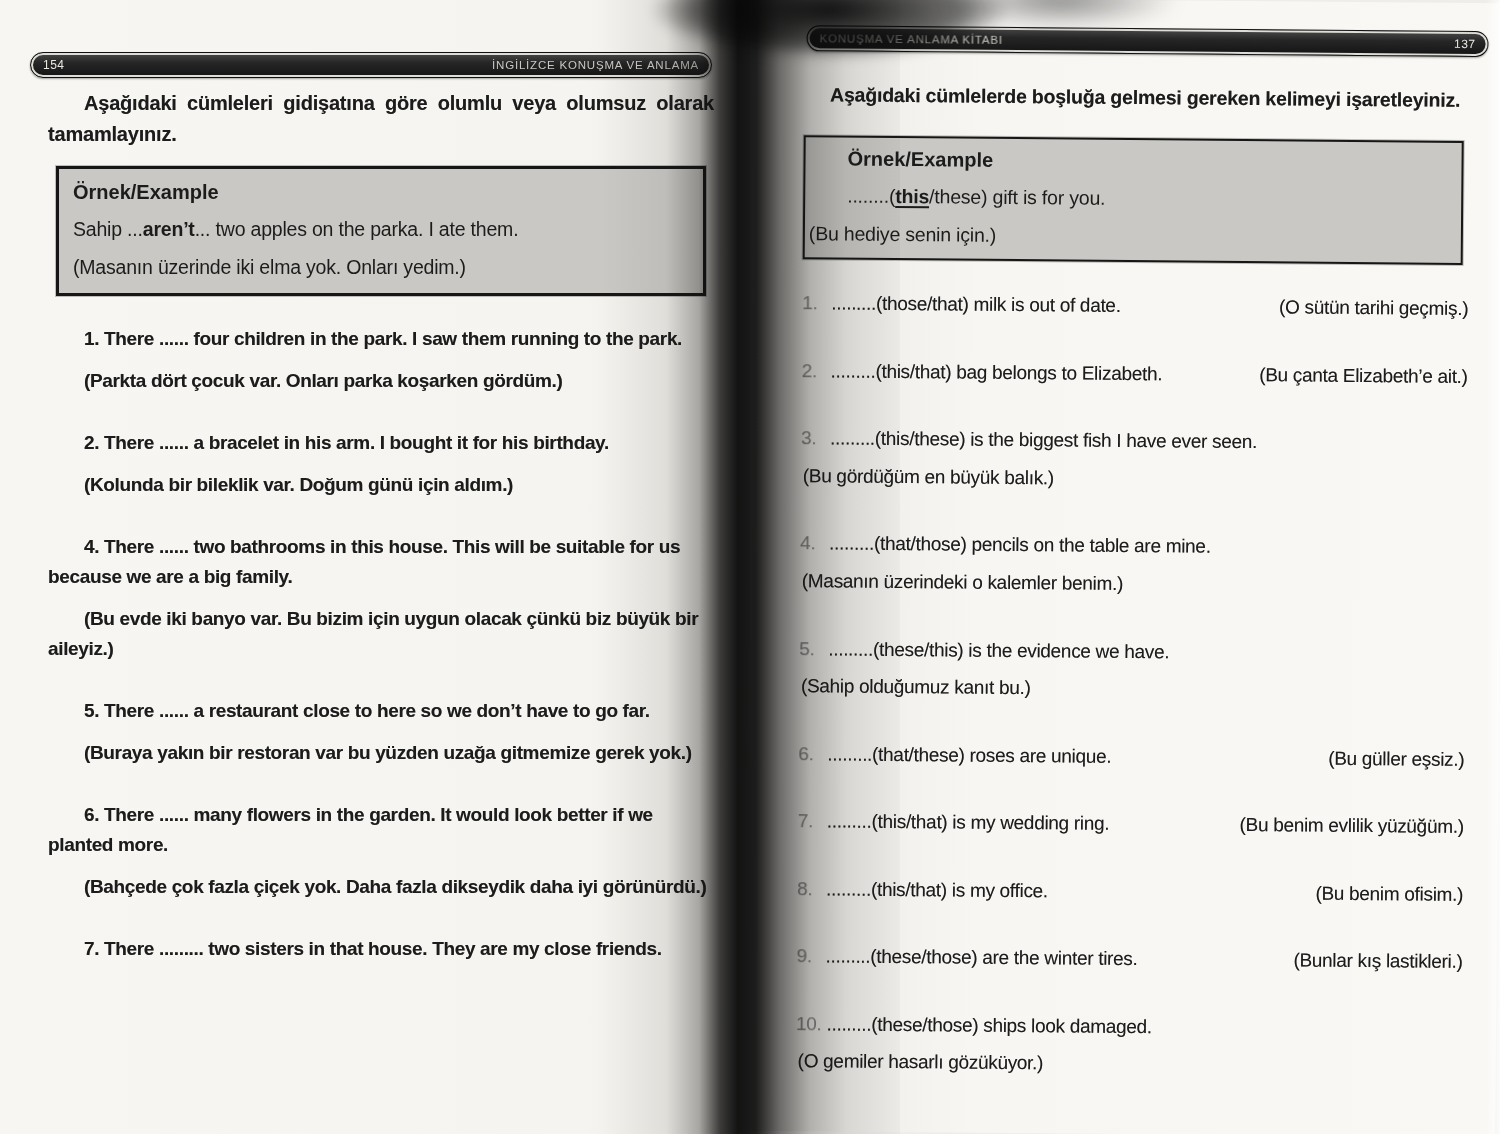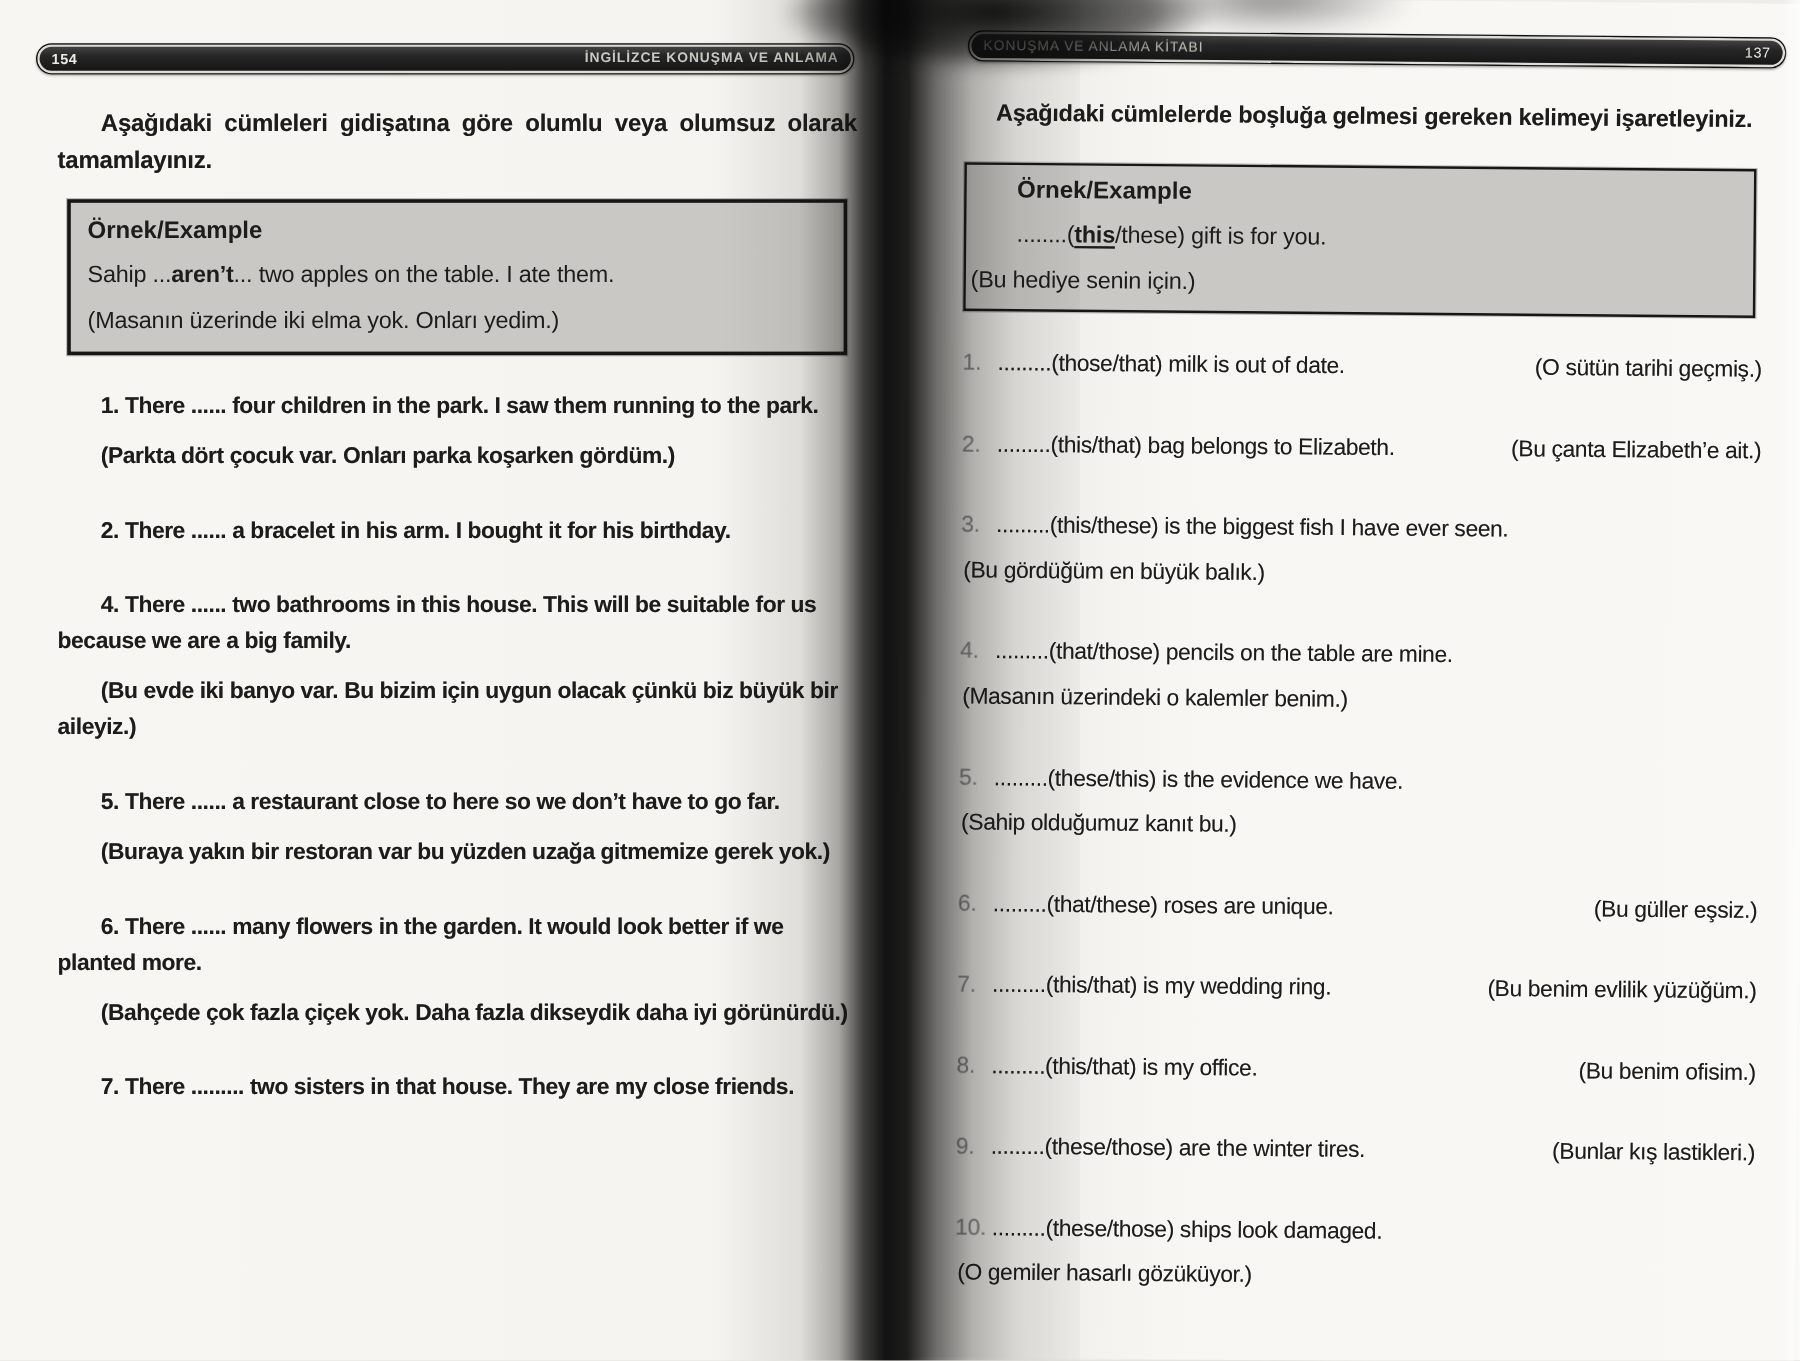--- a/index.html
+++ b/index.html
@@ -20,21 +20,21 @@
   }
   
   .header-bar {
     position:absolute; height:26px; border-radius:14px;
     background:linear-gradient(180deg,#4a4a4a 0%, #262626 40%, #141414 100%);
     border:1px solid #101010;
     box-shadow: inset 0 0 0 2px #dddcd6, 0 1px 2px rgba(0,0,0,.35);
     display:flex; align-items:center; justify-content:space-between;
     padding:0 12px; box-sizing:border-box;
   }
-  .bar-left  { left:30px;  top:36px; width:682px;font-weight:bold; }
+  .bar-left  { left:30px;  top:52px; width:682px; }
   .bar-right { left:50px;  top:28px; width:682px; }
   .page-num   { color:#e9e8e3; font-size:12px; letter-spacing:.5px; }
   .bar-title  { color:#c9c8c2; font-size:11.5px; letter-spacing:.8px; text-transform:uppercase; }
   .bar-right .bar-title { filter:blur(.3px); }
 
   
   .l-content { position:relative; padding:88px 36px 0 48px; }
   .r-content { position:relative; padding:82px 34px 0 46px; }
 
   .instruction {
@@ -118,30 +118,31 @@
 
   <div class="page page-left">
     <div class="header-bar bar-left">
       <span class="page-num">154</span>
       <span class="bar-title">İNGİLİZCE KONUŞMA VE ANLAMA</span>
     </div>
     <div class="l-content">
       <p class="instruction">Aşağıdaki cümleleri gidişatına göre olumlu veya olumsuz olarak tamamlayınız.</p>
       <div class="example-box">
         <div class="ex-label">Örnek/Example</div>
-        <p class="ex-sentence"><span>Sahip ...</span><span class="ex-answer">aren’t</span><span>... two apples on the table. I ate them.</span></p>
+        <p class="ex-sentence"><span>Sahip ...</span><span class="ex-answer">aren’t</span><span>... two apples on the parka. I ate them.</span></p>
         <p class="ex-translation">(Masanın üzerinde iki elma yok. Onları yedim.)</p>
       </div>
       <div class="l-list" id="left-items">
           <div class="l-item">
             <p class="l-en">1. There ...... four children in the park. I saw them running to the park.</p>
             <p class="l-tr">(Parkta dört çocuk var. Onları parka koşarken gördüm.)</p>
           </div>
           <div class="l-item">
             <p class="l-en">2. There ...... a bracelet in his arm. I bought it for his birthday.</p>
+            <p class="l-tr">(Kolunda bir bileklik var. Doğum günü için aldım.)</p>
           </div>
           <div class="l-item">
           </div>
           <div class="l-item">
             <p class="l-en">4. There ...... two bathrooms in this house. This will be suitable for us because we are a big family.</p>
             <p class="l-tr">(Bu evde iki banyo var. Bu bizim için uygun olacak çünkü biz büyük bir aileyiz.)</p>
           </div>
           <div class="l-item">
             <p class="l-en">5. There ...... a restaurant close to here so we don’t have to go far.</p>
             <p class="l-tr">(Buraya yakın bir restoran var bu yüzden uzağa gitmemize gerek yok.)</p>

